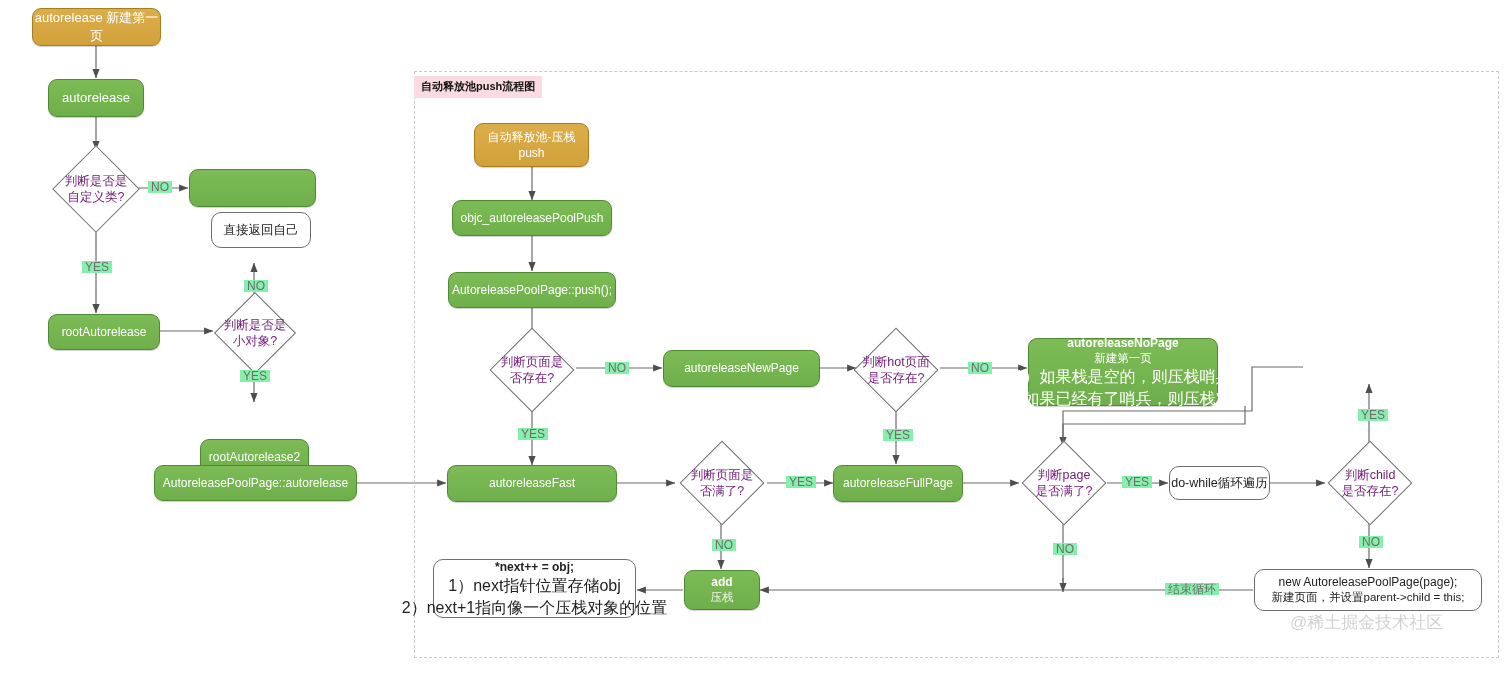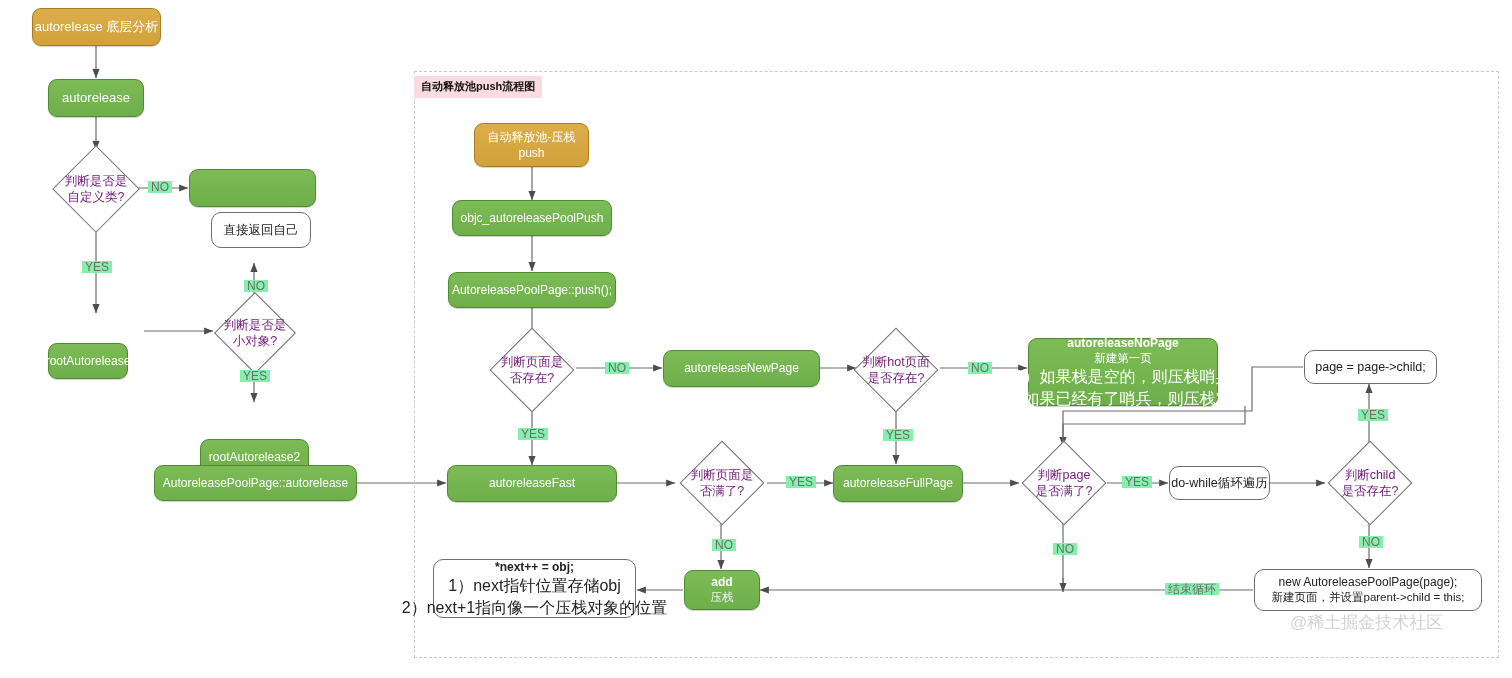--- a/index.html
+++ b/index.html
@@ -112,41 +112,41 @@
 
       <path d="M1063,521 L1063,590" marker-end="none"></path>
       <path d="M1063,578 L1063,592"></path>
     </g>
   </svg>
 
   <div class="panel" style="left:414px;top:71px;width:1085px;height:587px;"></div>
   <div class="panel-title" style="left:414px;top:76px;">自动释放池push流程图</div>
 
   <div class="node gold" style="left:32px;top:8px;width:129px;height:38px;">
-    <span>autorelease 底层分析</span>
+    <span>autorelease 新建第一页</span>
   </div>
 
   <div class="node proc" style="left:48px;top:79px;width:96px;height:38px;">
     <span>autorelease</span>
   </div>
 
   <div class="diamond" style="left:51px;top:150px;width:90px;height:78px;">
     <div class="dshape" style="width:62px;height:62px;left:14px;top:8px;"></div>
     <div class="dtext">
       <span>判断是否是</span>
       <span>自定义类?</span>
     </div>
   </div>
 
   <div class="node proc" style="left:189px;top:169px;width:127px;height:38px;gap:36px;">
     <span class="t-sm">objc_msgSend</span>
     <span class="sub" style="opacity:.82">发送autorelease消息</span>
   </div>
 
-  <div class="node proc" style="left:48px;top:314px;width:80px;height:36px;margin-top:29px;">
+  <div class="node proc" style="left:48px;top:314px;width:112px;height:36px;">
     <span class="t-sm">rootAutorelease</span>
   </div>
 
   <div class="node plain" style="left:211px;top:212px;width:100px;height:36px;text-align:right;">
     <span>直接返回自己</span>
   </div>
 
   <div class="diamond" style="left:209px;top:296px;width:92px;height:74px;">
     <div class="dshape" style="width:58px;height:58px;left:17px;top:8px;"></div>
     <div class="dtext">
@@ -196,23 +196,20 @@
     </div>
   </div>
 
   <div class="node proc2" style="left:1028px;top:338px;width:190px;height:68px;padding:4px 6px;">
     <span class="t-sm" style="font-weight:bold">autoreleaseNoPage</span>
     <span class="sub">新建第一页</span>
     <span class="listline lcol">1）如果栈是空的，则压栈哨兵</span>
     <span class="listline lcol">2）如果已经有了哨兵，则压栈对象</span>
   </div>
 
-  <div class="node plain" style="left:1304px;top:350px;width:133px;height:34px;">
-    <span>page = page-&gt;child;</span>
-  </div>
 
   <div class="node proc" style="left:447px;top:465px;width:170px;height:37px;">
     <span class="t-sm">autoreleaseFast</span>
   </div>
 
   <div class="diamond" style="left:676px;top:445px;width:92px;height:76px;">
     <div class="dshape" style="width:60px;height:60px;left:16px;top:8px;"></div>
     <div class="dtext">
       <span>判断页面是</span>
       <span>否满了?</span>

